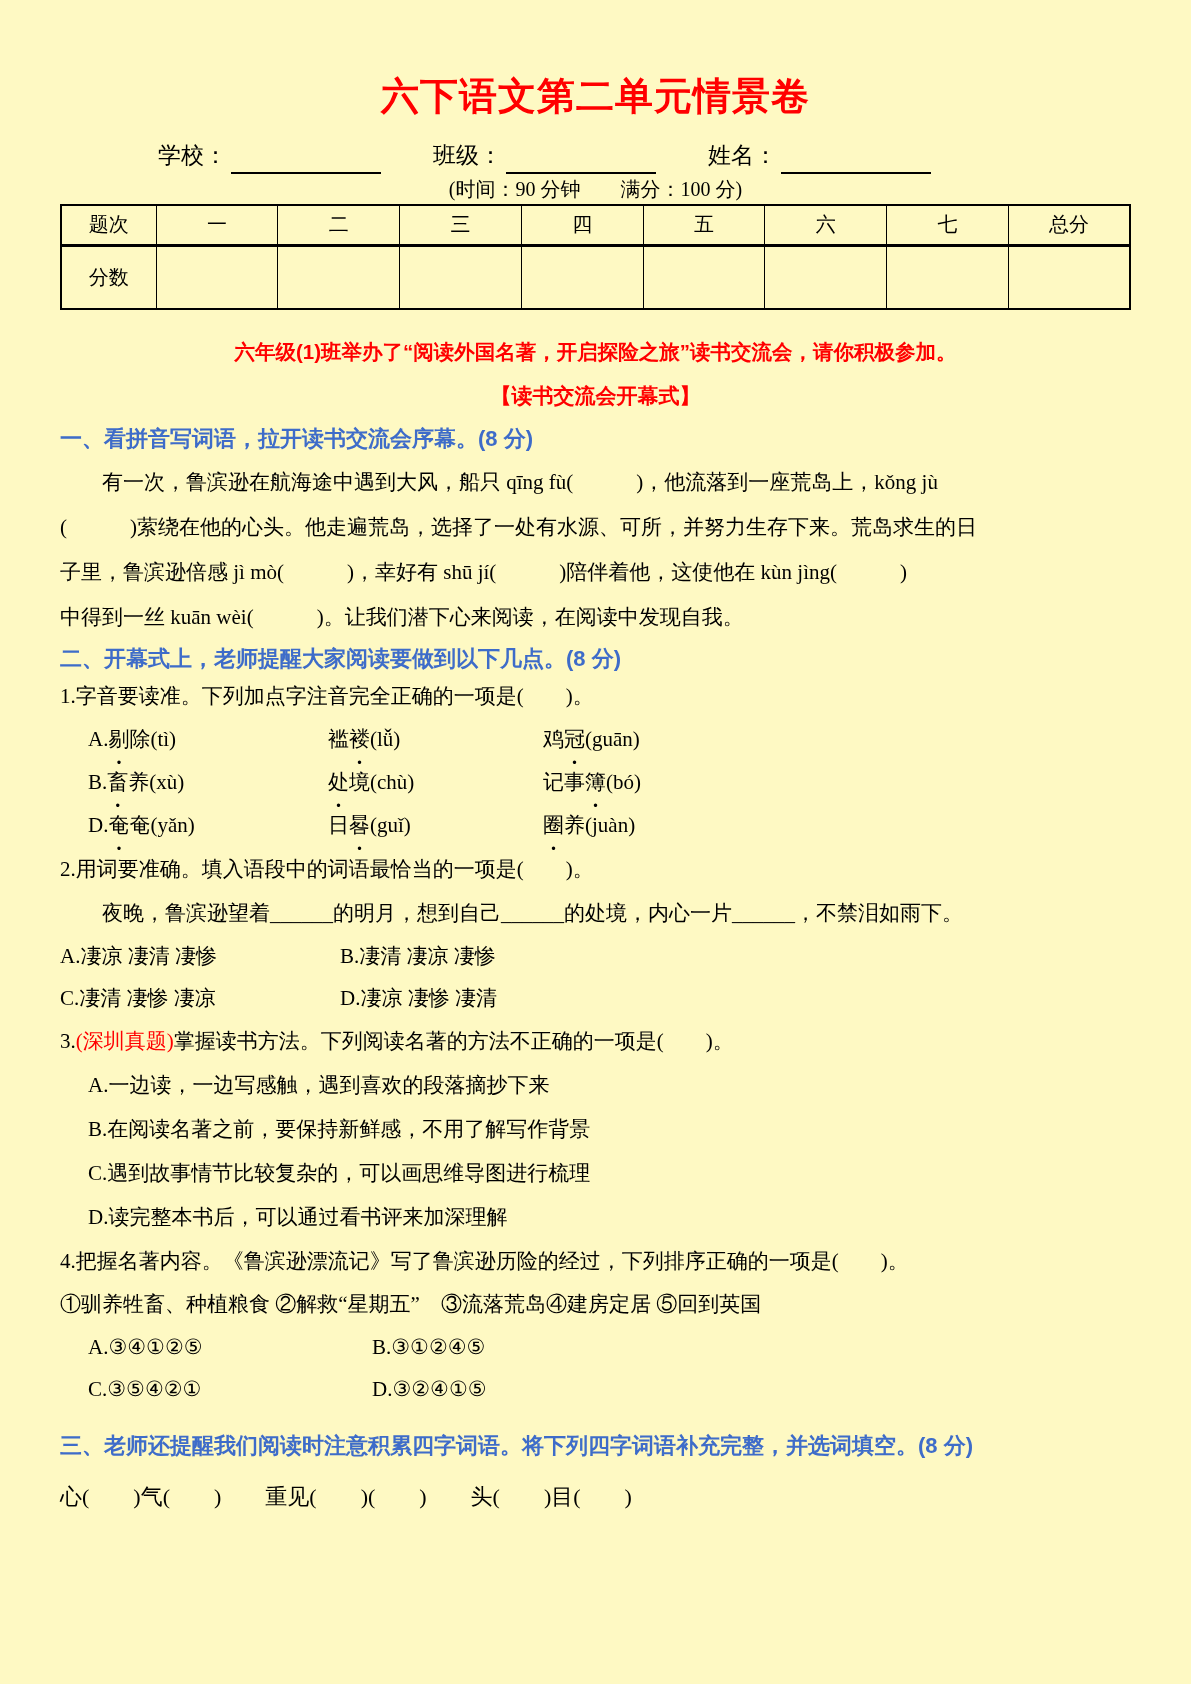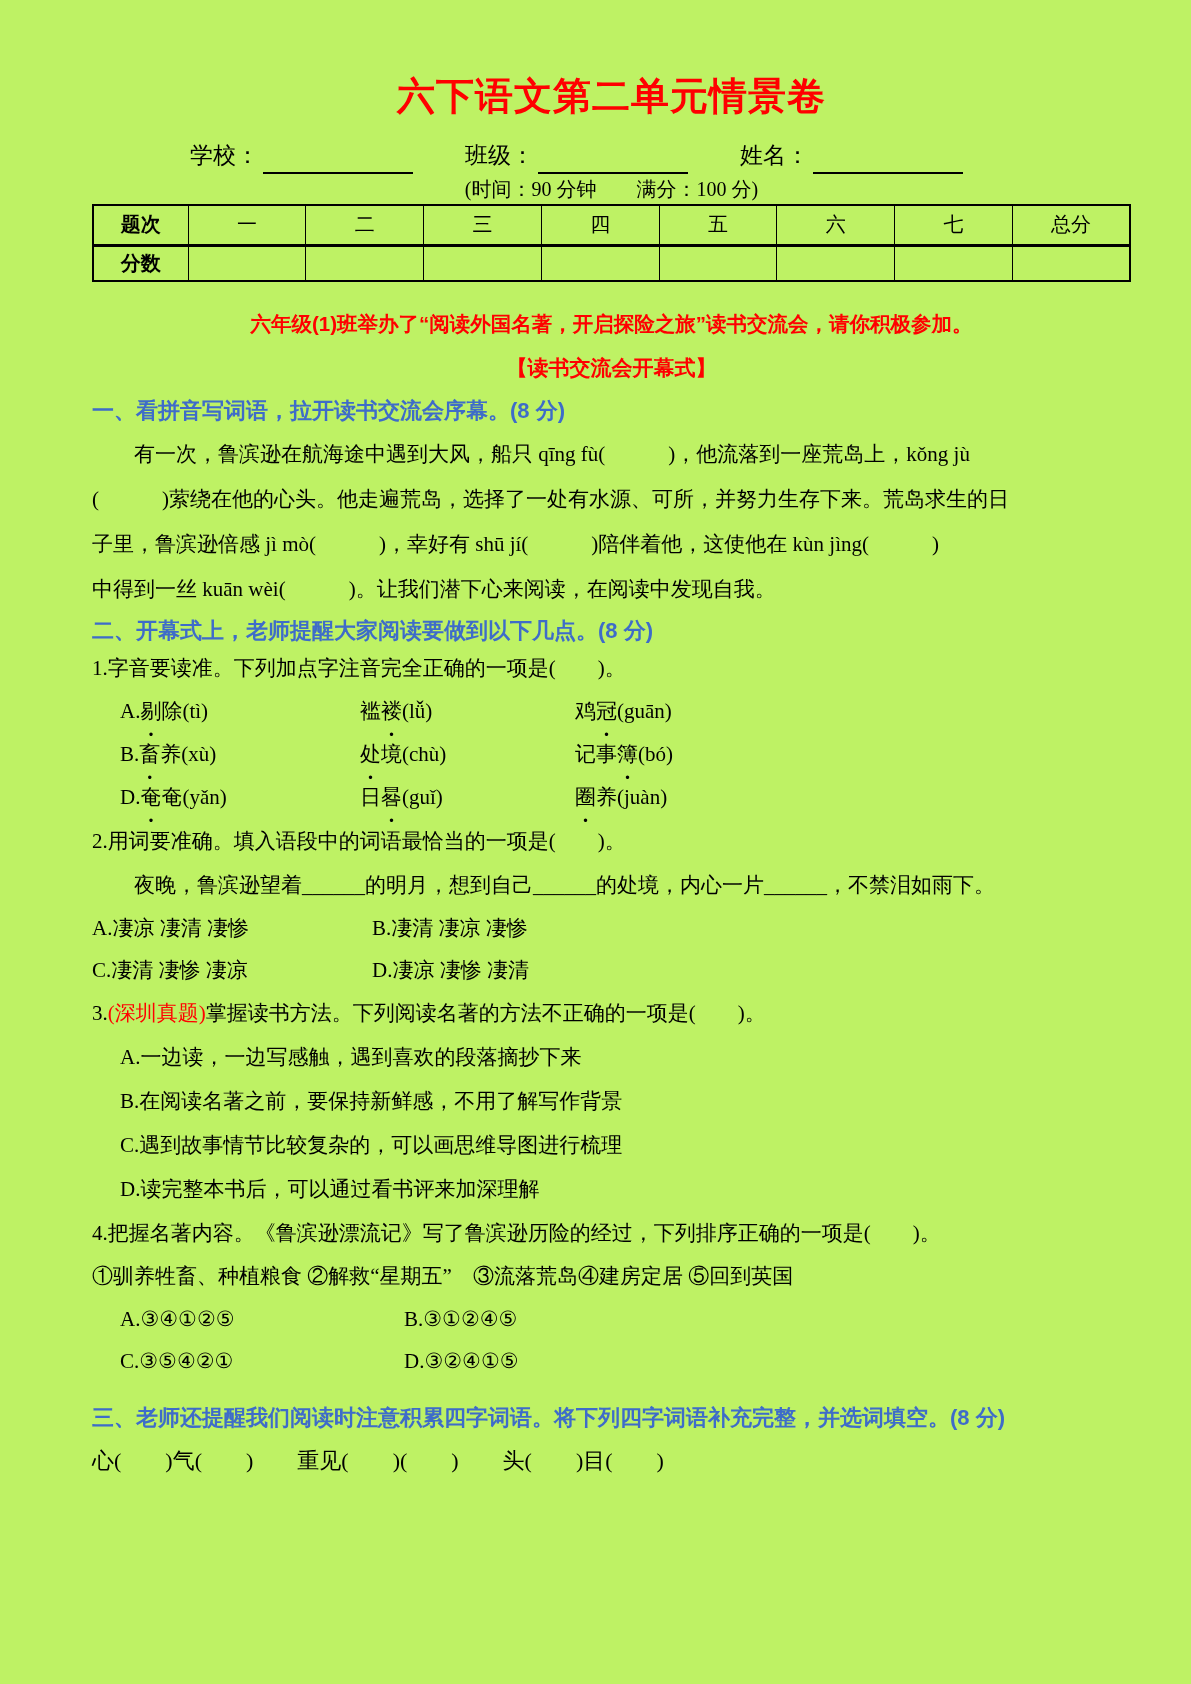--- a/index.html
+++ b/index.html
@@ -2,42 +2,42 @@
 <html><head>
 <meta charset="utf-8">
 <style>
   * { margin:0; padding:0; box-sizing:border-box; }
   html,body { background:#ffffff; }
   body {
     width:1191px; height:1684px;
     font-family:"Liberation Serif","DejaVu Serif",serif;
     color:#000;
   }
-  .page { width:1191px; height:1684px; padding:58px 60px 0 92px; overflow:hidden; background:#bef264; }
+  .page { width:1191px; height:1684px; padding:58px 60px 0 60px; overflow:hidden; background:#fef9c3; }
 
   .title {
     margin-top:12px; text-align:center;
     font-size:38px; font-weight:bold; color:#ff0000;
     letter-spacing:1px; line-height:52px;
     font-family:"Liberation Serif","DejaVu Serif",serif;
   }
 
   .fields { display:flex; margin-top:16px; padding-left:98px; font-size:23px; line-height:36px; }
   .field-group { display:flex; align-items:flex-end; margin-right:52px; }
   .field-label { white-space:nowrap; }
   .field-blank { display:inline-block; width:150px; border-bottom:2px solid #000; height:30px; margin-left:4px; }
 
   .meta { text-align:center; font-size:20px; line-height:26px; margin-top:2px; }
 
   table.score { width:100%; border-collapse:collapse; margin-top:2px; table-layout:fixed; }
   table.score { border:2px solid #000; }
   table.score th, table.score td { border:1.5px solid #000; font-weight:normal; font-size:20px; text-align:center; }
   table.score thead th { height:40px; border-bottom:3px solid #000; }
-  table.score tbody td { height:36px;margin-left:43px; }
-  table.score .col-first { width:95px;font-weight:bold; }
+  table.score tbody td { height:64px;margin-left:43px; }
+  table.score .col-first { width:95px; }
 
   .notice {
     margin-top:28px; text-align:center; color:#ff0000; font-weight:bold;
     font-size:20.5px; line-height:28px;
     font-family:"Liberation Sans","DejaVu Sans",sans-serif;
   }
   .ceremony {
     margin-top:16px; text-align:center; color:#ff0000; font-weight:bold;
     font-size:21px; line-height:28px;
     font-family:"Liberation Sans","DejaVu Sans",sans-serif;
@@ -63,21 +63,21 @@
 
   .q2-row { display:flex; font-size:21px; line-height:42px; }
   .q2-row .c1 { width:280px; }
 
   .q3-opt { padding-left:28px; font-size:21px; line-height:44px; white-space:nowrap; }
 
   .seq-line { font-size:21px; line-height:43px; white-space:nowrap; }
   .q4-row { display:flex; padding-left:28px; font-size:21px; line-height:42px;gap:44px; }
   .q4-row .c1 { width:240px; }
 
-  .words-line { margin-top:8px; font-size:22px; line-height:40px; white-space:nowrap;font-family:Liberation Serif, serif; }
+  .words-line { margin-top:16px; font-size:22px; line-height:40px; white-space:nowrap;font-family:Liberation Serif, serif; }
 
   .red-inline { color:#ff0000; }
 
   
   .em-dot { position:relative; display:inline-block; }
   .em-dot::after {
     content:"·"; position:absolute; left:50%; bottom:-0.55em;
     transform:translateX(-50%); font-weight:bold; line-height:1;
   }
 </style>

